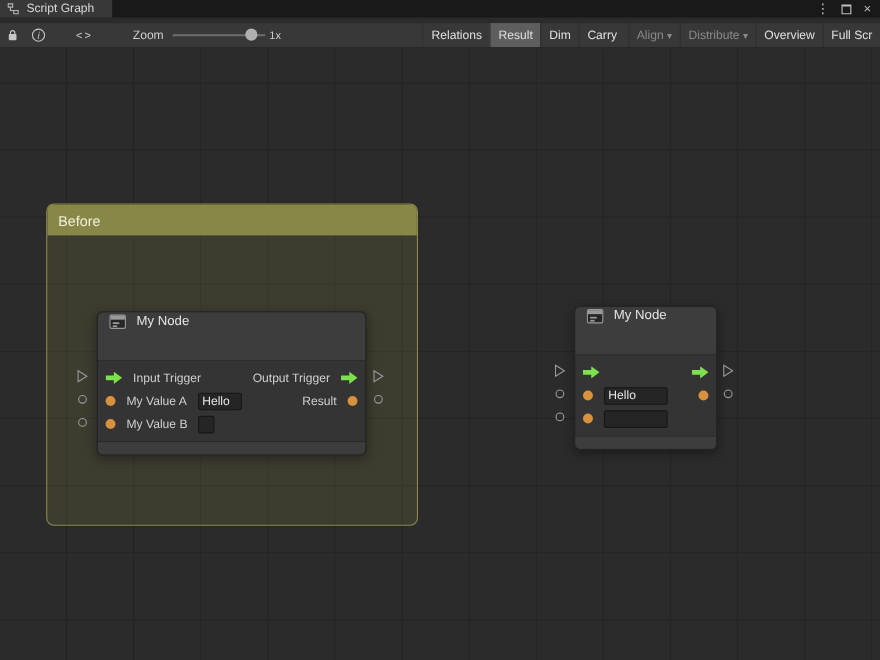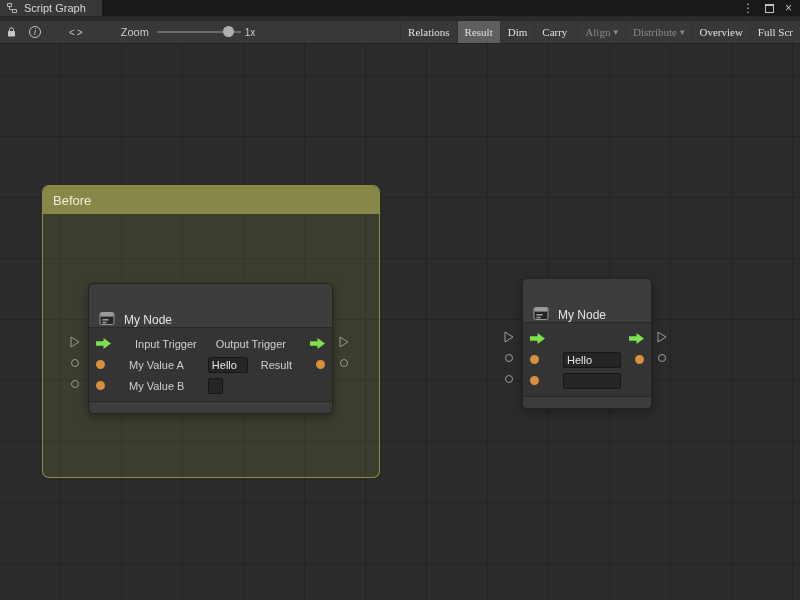--- a/index.html
+++ b/index.html
@@ -27,21 +27,21 @@
   .code-icon{letter-spacing:2px;color:#c4c4c4;font-size:10px;margin-left:16px}
   .newgraph{display:flex;align-items:center;gap:6px;color:#d4d4d4;font-size:11px;margin-left:30px}
   .zoom-label{color:#cccccc;font-size:11px;margin-left:30px}
   .slider{position:relative;width:84px;height:24px;margin-left:8px}
   .slider-track{position:absolute;left:0;right:0;top:11px;height:2px;background:#6a6a6a}
   .slider-knob{position:absolute;top:6px;left:66px;width:11px;height:11px;border-radius:50%;background:#b0b0b0}
   .zoom-val{color:#cccccc;font-size:10px;margin-left:4px}
   .tb-buttons{margin-left:auto;display:flex;height:100%}
   .tb-btn{display:flex;align-items:center;gap:3px;padding:0 7px;height:100%;
     font-size:11px;color:#e0e0e0;background:transparent;border:none;
-    border-left:1px solid #303030;font-family:Liberation Serif, serif;white-space:nowrap;cursor:default}
+    border-left:1px solid #303030;font-family:Liberation Sans, sans-serif;white-space:nowrap;cursor:default}
   .tb-btn.active{background:#5e5e5e}
   .tb-btn.disabled{color:#8a8a8a}
   .tb-btn .caret{font-size:9px}
 
   
   .canvas{position:absolute;top:44px;left:0;right:0;bottom:0;background-color:#2b2b2b;
     background-image:linear-gradient(to right,#232323 1px,transparent 1px),
                      linear-gradient(to bottom,#232323 1px,transparent 1px);
     background-size:61px 61px;background-position:-1px 31px}
 
@@ -54,25 +54,25 @@
   .group.after{left:418px;top:141px;width:337px;height:292px;
     border:1px solid rgba(210,115,200,.55);background:rgba(160,80,155,.16)}
   .group.after .group-header{background:rgba(139,74,133,.92);color:#f6e8f4}
 
   
   .node{position:absolute;background:#343434;border:1px solid #242424;border-radius:5px;
     box-shadow:0 3px 10px rgba(0,0,0,.35)}
   .node-before{left:88px;top:239px;width:245px}
   .node-after{left:522px;top:234px;width:130px}
   .node-header{height:44px;background:#3d3d3d;border-bottom:1px solid #292929;
-    display:flex;align-items:flex-end;gap:8px;padding:0 10px;border-radius:5px 5px 0 0}
+    display:flex;align-items:flex-start;gap:8px;padding:0 10px;border-radius:5px 5px 0 0}
   .node-title{font-size:12px;color:#e4e4e4}
   .node-body{padding:5px 0}
   .port-row{height:21px;display:flex;align-items:center;justify-content:space-between;padding:0 7px}
-  .port{display:flex;align-items:center;gap:24px}
+  .port{display:flex;align-items:center;gap:10px}
   .port-label{font-size:11px;color:#cfcfcf}
   .dot{width:9px;height:9px;border-radius:50%;background:#d8913d}
   .inline-input{height:16px;background:#252525;border:1px solid #161616;border-radius:2px;
     color:#e6e6e6;font-size:11px;font-family:Liberation Sans, sans-serif;padding:0 3px}
   .w-hello{width:40px}
   .w-small{width:15px}
   .w-after{width:58px}
   .node-footer{height:12px;background:#3d3d3d;border-top:1px solid #292929;border-radius:0 0 5px 5px}
 
   

